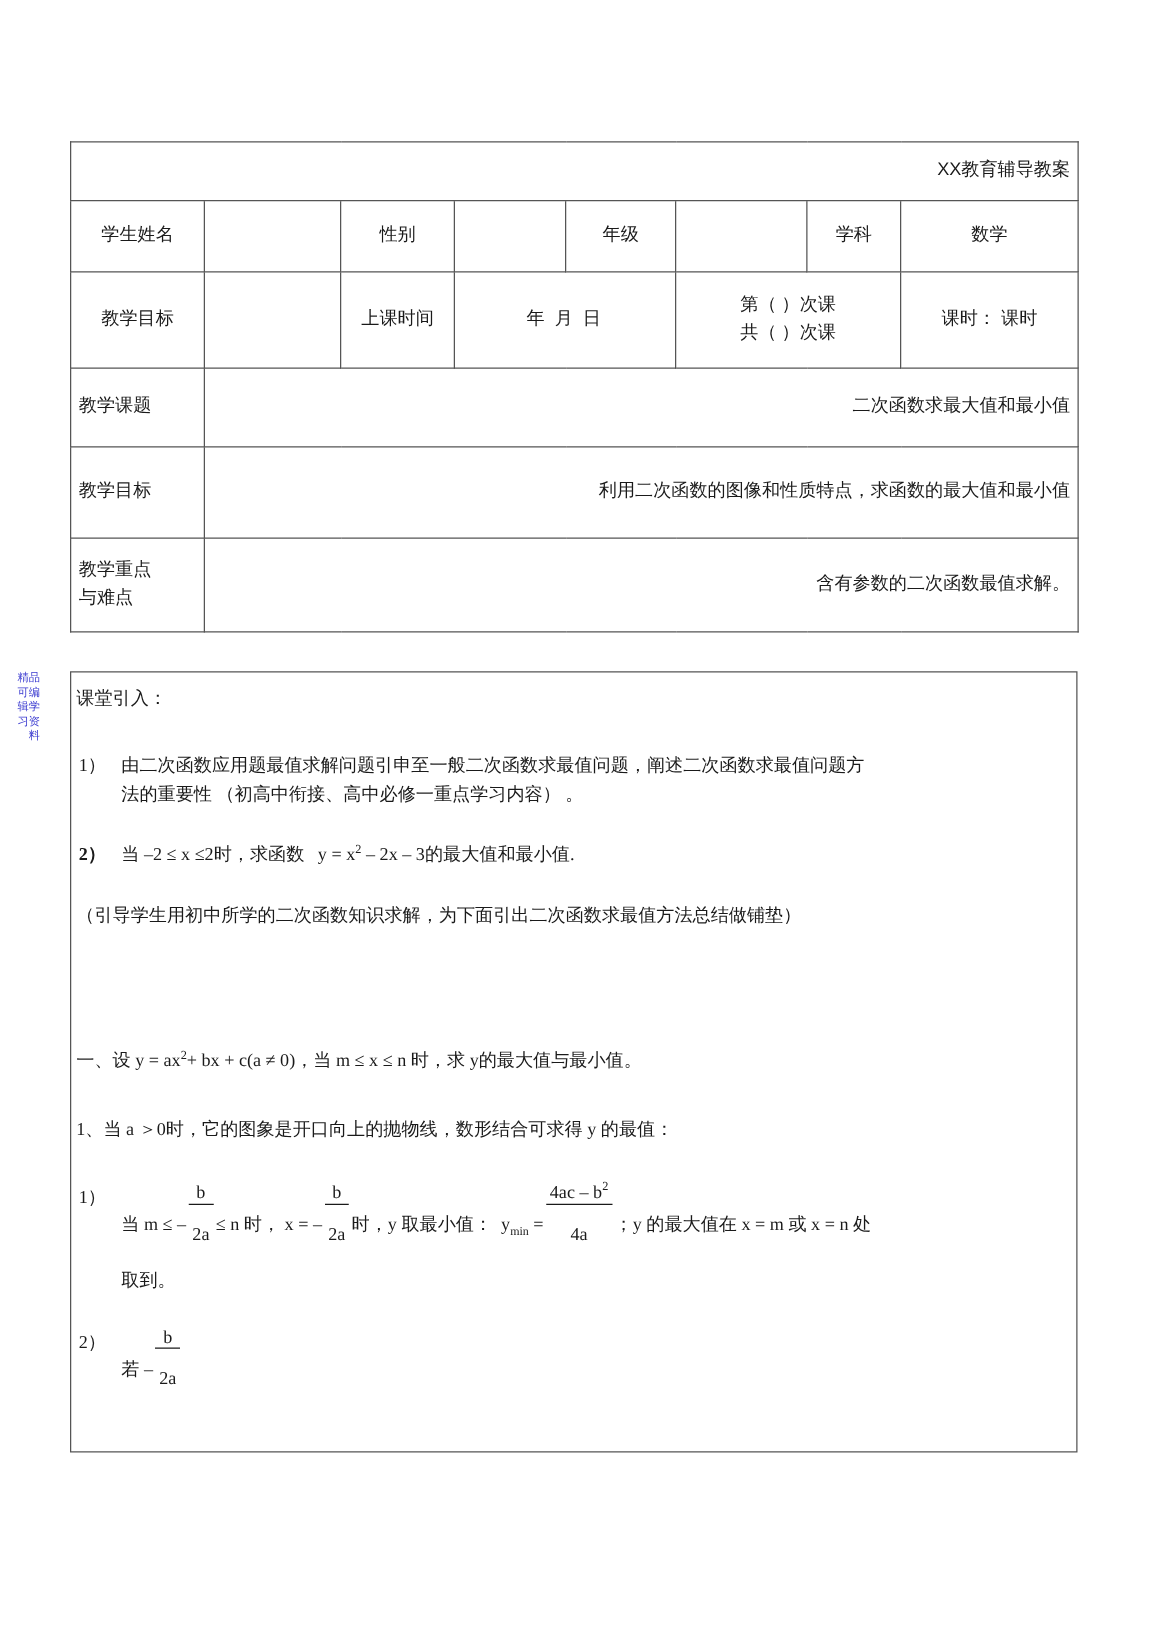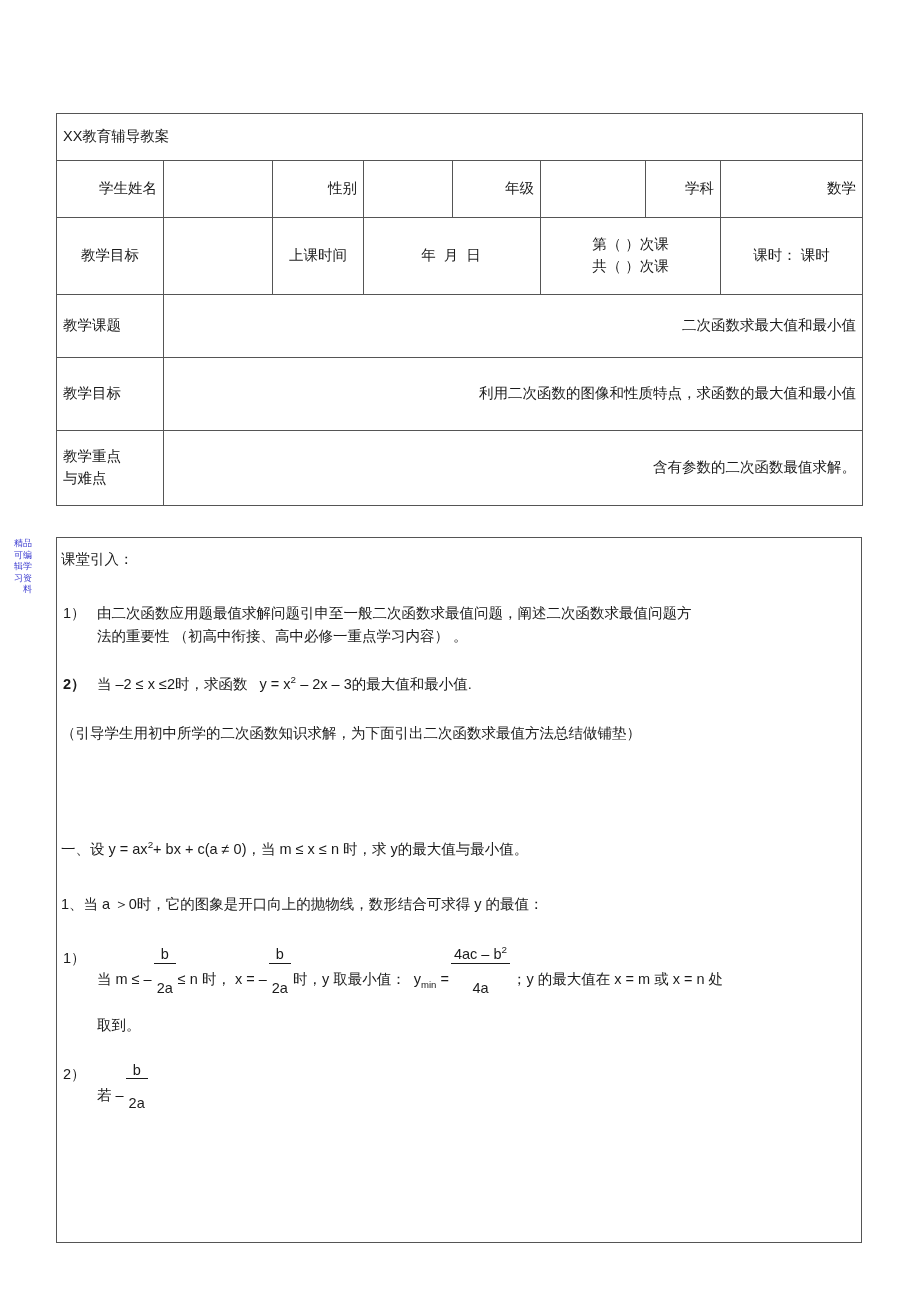--- a/index.html
+++ b/index.html
@@ -36,39 +36,40 @@
     border-collapse:collapse;
     table-layout:fixed;
   }
   .tbl td{
     border:1px solid #555;
     font-size:14.5px;
     padding:0 6px;
     vertical-align:middle;
     line-height:1.5;
   }
-  .c-title{height:46px;text-align:left;font-size:15px;margin-left:44px;}
-  .r2 td{height:56px;text-align:right;}
+  .c-title{height:46px;text-align:right;font-size:15px;margin-left:44px;}
+  .r2 td{height:56px;text-align:center;}
   .r3 td{height:76px;text-align:center;}
   .lbl{}
   .left{text-align:right;padding-left:12px;}
   .r-topic td{height:62px;}
   .r-goal td{height:72px;}
   .r-key td{height:74px;}
   .two-line{line-height:2.05;}
   .spaced{letter-spacing:2px;}
 
   
   .bodybox{
     position:absolute;
     left:56px;top:537px;
-    width:806px;height:706px;
+    width:806px;height:625px;
     border:1px solid #555;
     box-sizing:border-box;
     overflow:hidden;
+    font-family:Liberation Serif, serif;
   }
   .bodyinner{padding:10px 6px 0 4px;}
 
   .ln{font-size:14.5px;line-height:1.55;margin:0 0 6px 0;}
   .gap-md{height:26px;}
   .gap-lg{height:36px;}
 
   .item{display:flex;font-size:14.5px;line-height:1.55;}
   .item .num{width:34px;flex:none;padding-left:2px;}
   .item .txt{flex:1;}

